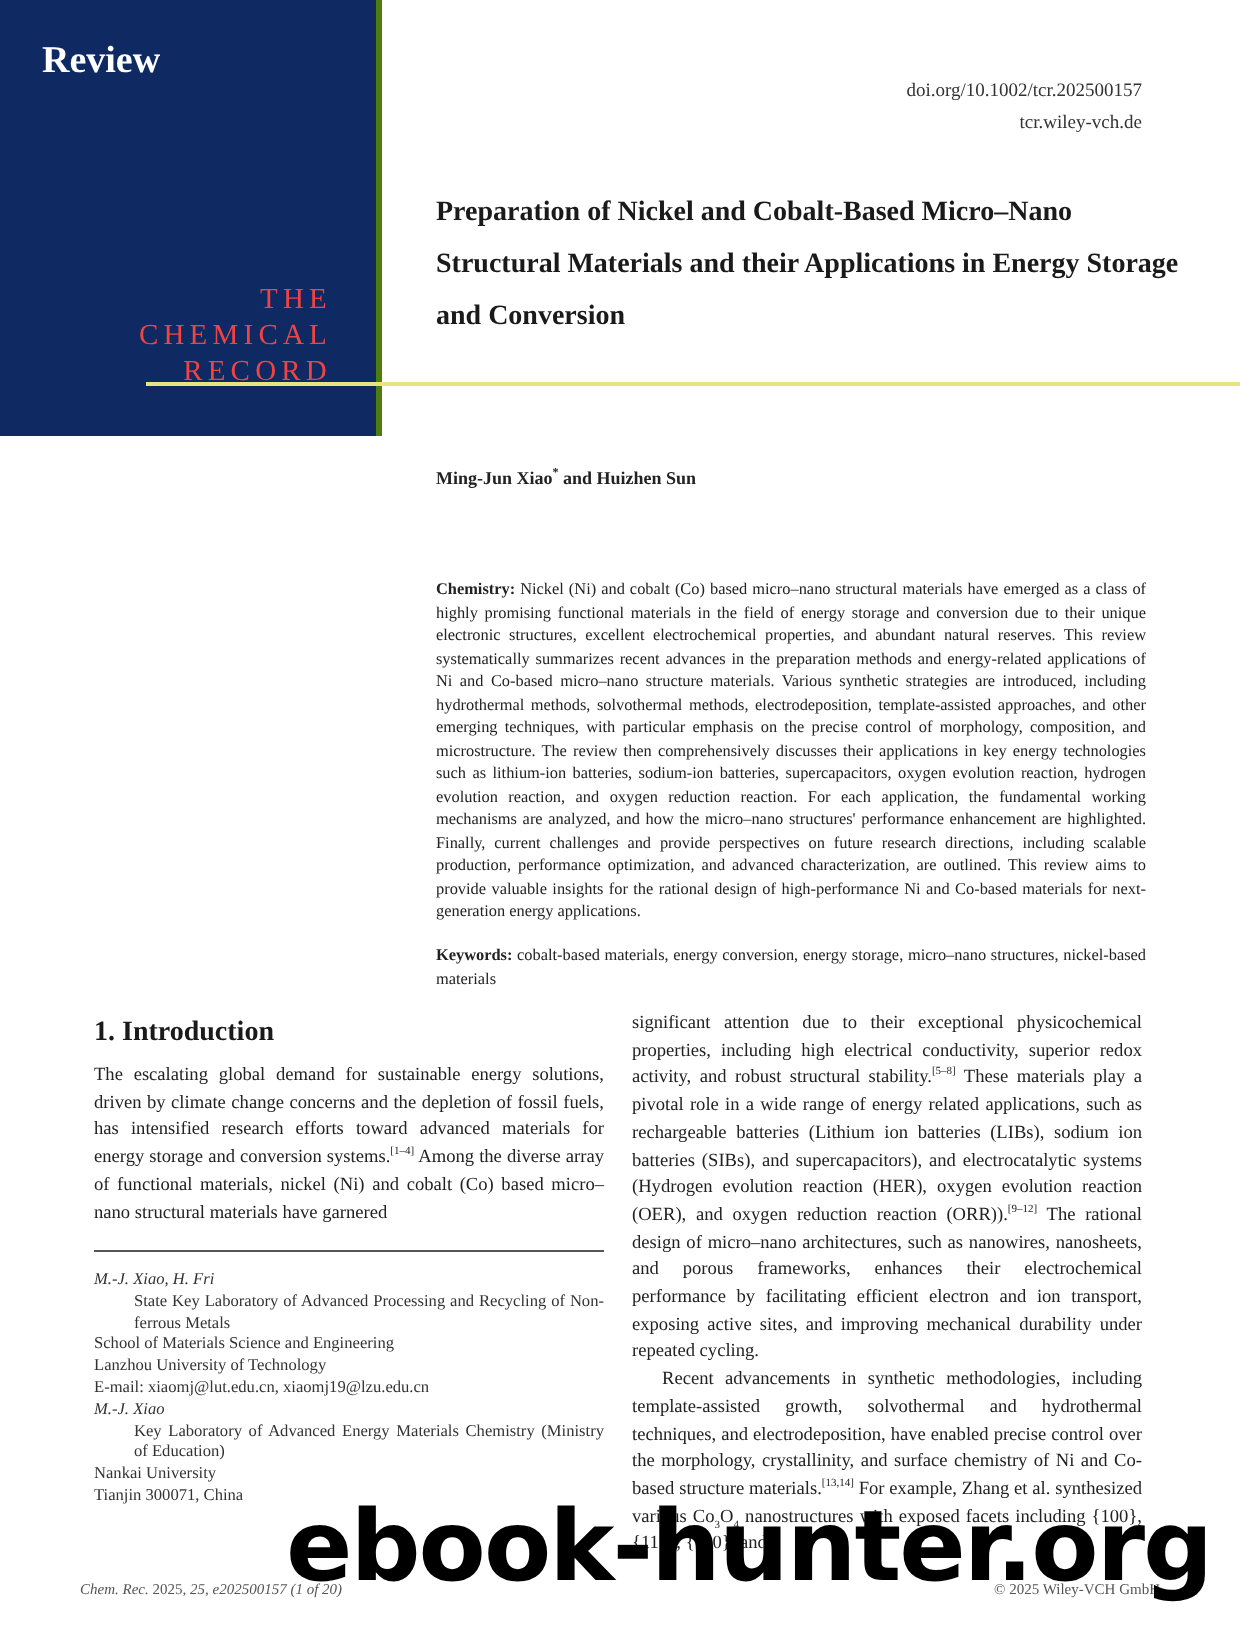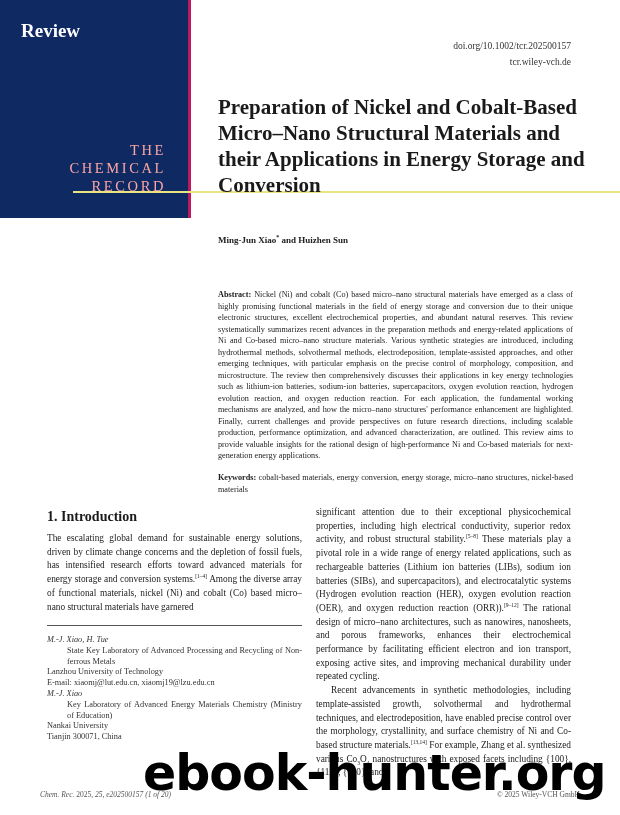--- a/index.html
+++ b/index.html
@@ -2,42 +2,42 @@
 <html><head>
 <meta charset="utf-8">
 <style>
   * { margin: 0; padding: 0; box-sizing: border-box; }
   html, body { width: 620px; height: 815px; background: #ffffff; overflow: hidden; }
   body { position: relative; font-family: "Liberation Serif", "DejaVu Serif", serif; color: #1a1a1a; }
 
   .banner {
     position: absolute; left: 0; top: 0; width: 191px; height: 218px;
     background: #0f2a63;
-    border-right: 3px solid #be185d;
+    border-right: 3px solid #4d7c0f;
   }
   .banner .review {
     position: absolute; left: 21px; top: 20px;
     color: #ffffff; font-weight: bold; font-size: 19px;
   }
   .banner .journal {
     position: absolute; right: 22px; top: 141px;
-    color: #fca5a5; text-align: right; font-size: 14.5px; letter-spacing: 2.6px; line-height: 18px;
+    color: #ef4444; text-align: right; font-size: 14.5px; letter-spacing: 2.6px; line-height: 18px;
   }
   .yellow-rule {
     position: absolute; left: 73px; top: 191px; width: 547px; height: 2px; background: #e8e480;
   }
 
   .doi {
     position: absolute; right: 49px; top: 38px; text-align: right;
     font-size: 9.5px; line-height: 16px; color: #333;
   }
 
   .title {
     position: absolute; left: 218px; top: 94px; width: 380px;
-    font-size: 21px; font-weight: bold; line-height: 26px; color: #1a1a1a;
+    font-size: 14px; font-weight: bold; line-height: 26px; color: #1a1a1a;
   }
 
   .authors {
     position: absolute; left: 218px; top: 234px;
     font-size: 9px; font-weight: bold; color: #222;
   }
   .authors sup { font-size: 6px; }
 
   .abstract {
     position: absolute; left: 218px; top: 289px; width: 355px;
@@ -106,41 +106,42 @@
   <div>tcr.wiley-vch.de</div>
 </div>
 
 <h1 class="title">Preparation of Nickel and Cobalt-Based Micro–Nano Structural Materials and their Applications in Energy Storage and Conversion</h1>
 
 <div class="authors">
   <span>Ming-Jun Xiao</span><sup>*</sup><span style="white-space:pre"> and </span><span>Huizhen Sun</span>
 </div>
 
 <div class="abstract">
-  <span class="lbl">Abstract:</span>
+  <span class="lbl">Chemistry:</span>
   <span>Nickel (Ni) and cobalt (Co) based micro–nano structural materials have emerged as a class of highly promising functional materials in the field of energy storage and conversion due to their unique electronic structures, excellent electrochemical properties, and abundant natural reserves. This review systematically summarizes recent advances in the preparation methods and energy-related applications of Ni and Co-based micro–nano structure materials. Various synthetic strategies are introduced, including hydrothermal methods, solvothermal methods, electrodeposition, template-assisted approaches, and other emerging techniques, with particular emphasis on the precise control of morphology, composition, and microstructure. The review then comprehensively discusses their applications in key energy technologies such as lithium-ion batteries, sodium-ion batteries, supercapacitors, oxygen evolution reaction, hydrogen evolution reaction, and oxygen reduction reaction. For each application, the fundamental working mechanisms are analyzed, and how the micro–nano structures' performance enhancement are highlighted. Finally, current challenges and provide perspectives on future research directions, including scalable production, performance optimization, and advanced characterization, are outlined. This review aims to provide valuable insights for the rational design of high-performance Ni and Co-based materials for next-generation energy applications.</span>
 </div>
 
 <div class="keywords">
   <span class="lbl">Keywords:</span>
   <span>cobalt-based materials, energy conversion, energy storage, micro–nano structures, nickel-based materials</span>
 </div>
 
 <div class="col-left">
   <h2 class="h1">1. Introduction</h2>
   <p class="para">
     <span>The escalating global demand for sustainable energy solutions, driven by climate change concerns and the depletion of fossil fuels, has intensified research efforts toward advanced materials for energy storage and conversion systems.</span><sup>[1–4]</sup><span> Among the diverse array of functional materials, nickel (Ni) and cobalt (Co) based micro–nano structural materials have garnered</span>
   </p>
 </div>
 
 <div class="fn-rule"></div>
 
 <div class="affil">
-  <div class="it">M.-J. Xiao, H. Tue</div>
+  <div class="it">M.-J. Xiao, H. Fri</div>
   <div class="just">State Key Laboratory of Advanced Processing and Recycling of Non-ferrous Metals</div>
+  <div>School of Materials Science and Engineering</div>
   <div>Lanzhou University of Technology</div>
   <div>E-mail: xiaomj@lut.edu.cn, xiaomj19@lzu.edu.cn</div>
   <div class="it">M.-J. Xiao</div>
   <div class="just">Key Laboratory of Advanced Energy Materials Chemistry (Ministry of Education)</div>
   <div>Nankai University</div>
   <div>Tianjin 300071, China</div>
 </div>
 
 <div class="col-right">
   <p class="para">

